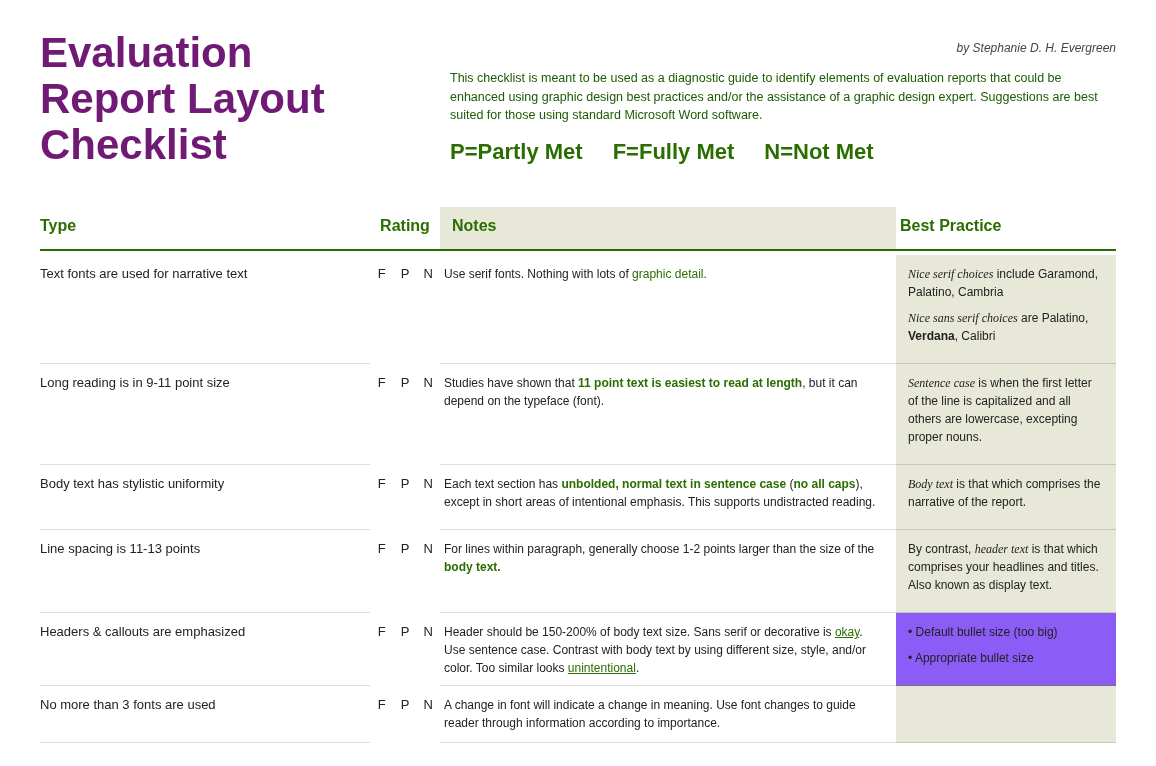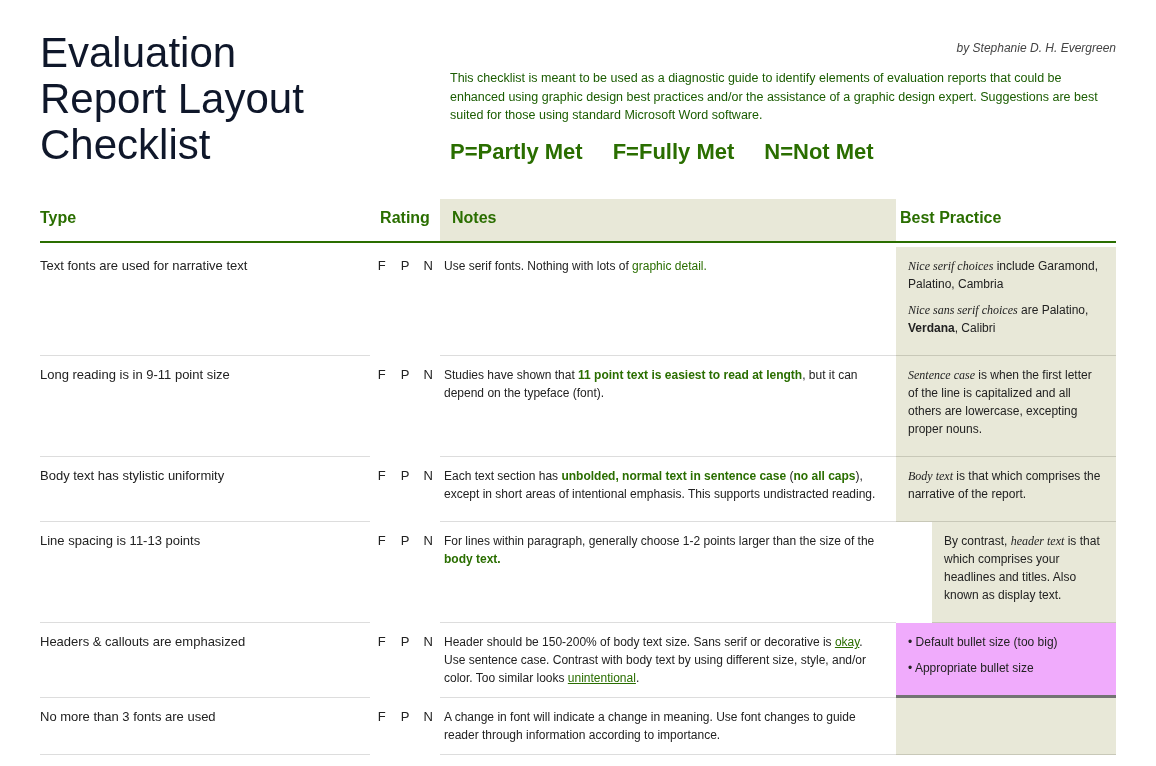--- a/index.html
+++ b/index.html
@@ -19,24 +19,24 @@
       margin-bottom: 30px;
     }
 
     .title-block {
       min-width: 370px;
     }
 
     .main-title {
       font-family: Arial, sans-serif;
       font-size: 42px;
-      font-weight: 400;
-      color: #0f172a;
+      font-weight: 700;
+      color: #701a75;
       line-height: 1.1;
-      margin-bottom: 0;
+      margin-bottom: 8px;
     }
 
     .intro-block {
       flex: 1;
       padding-top: 10px;
     }
 
     .byline {
       text-align: right;
       font-style: italic;
@@ -245,38 +245,38 @@
 
     <div class="type-cell" style="padding:10px 10px 10px 0; border-bottom:1px solid #ddd;">Line spacing is 11-13 points</div>
     <div class="rating-cell">
       <span class="rating-letter">F</span>
       <span class="rating-letter">P</span>
       <span class="rating-letter">N</span>
     </div>
     <div class="practice-cell" style="padding:10px 20px 10px 4px; border-bottom:1px solid #ddd;">
       For lines within paragraph, generally choose 1-2 points larger than the size of the <span class="green-text bold-text">body text.</span>
     </div>
-    <div class="notes-cell" style="padding:10px 12px; background:#e8e8d8; border-bottom:1px solid #c8c8b8;margin-left:36px;">
+    <div class="notes-cell" style="padding:10px 12px; background:#e8e8d8; border-bottom:1px solid #c8c8b8;">
       <p>
         <span>By contrast,</span>
         <span> </span><span class="header-italic">header text</span>
         <span> </span><span>is that which comprises your headlines and titles. Also known as display text.</span>
       </p>
     </div>
 
     <div class="type-cell" style="padding:10px 10px 10px 0; border-bottom:1px solid #ddd;">Headers &amp; callouts are emphasized</div>
     <div class="rating-cell">
       <span class="rating-letter">F</span>
       <span class="rating-letter">P</span>
       <span class="rating-letter">N</span>
     </div>
     <div class="practice-cell" style="padding:10px 20px 1px 4px; border-bottom:1px solid #ddd;">
       Header should be 150-200% of body text size. Sans serif or decorative is <span class="underline-text green-text">okay</span>. Use sentence case. Contrast with body text by using different size, style, and/or color. Too similar looks <span class="underline-text green-text">unintentional</span>.
     </div>
-    <div class="notes-cell" style="padding:10px 12px; background:#f0abfc; border-bottom:3px solid #737373;">
+    <div class="notes-cell" style="padding:10px 12px; background:#8b5cf6; border-bottom:1px solid #737373;">
       <p>• <span>Default bullet size (too big)</span></p>
       <p>• <span>Appropriate bullet size</span></p>
     </div>
 
     <div class="type-cell" style="padding:10px 10px 10px 0; border-bottom:1px solid #ddd;">No more than 3 fonts are used</div>
     <div class="rating-cell">
       <span class="rating-letter">F</span>
       <span class="rating-letter">P</span>
       <span class="rating-letter">N</span>
     </div>

